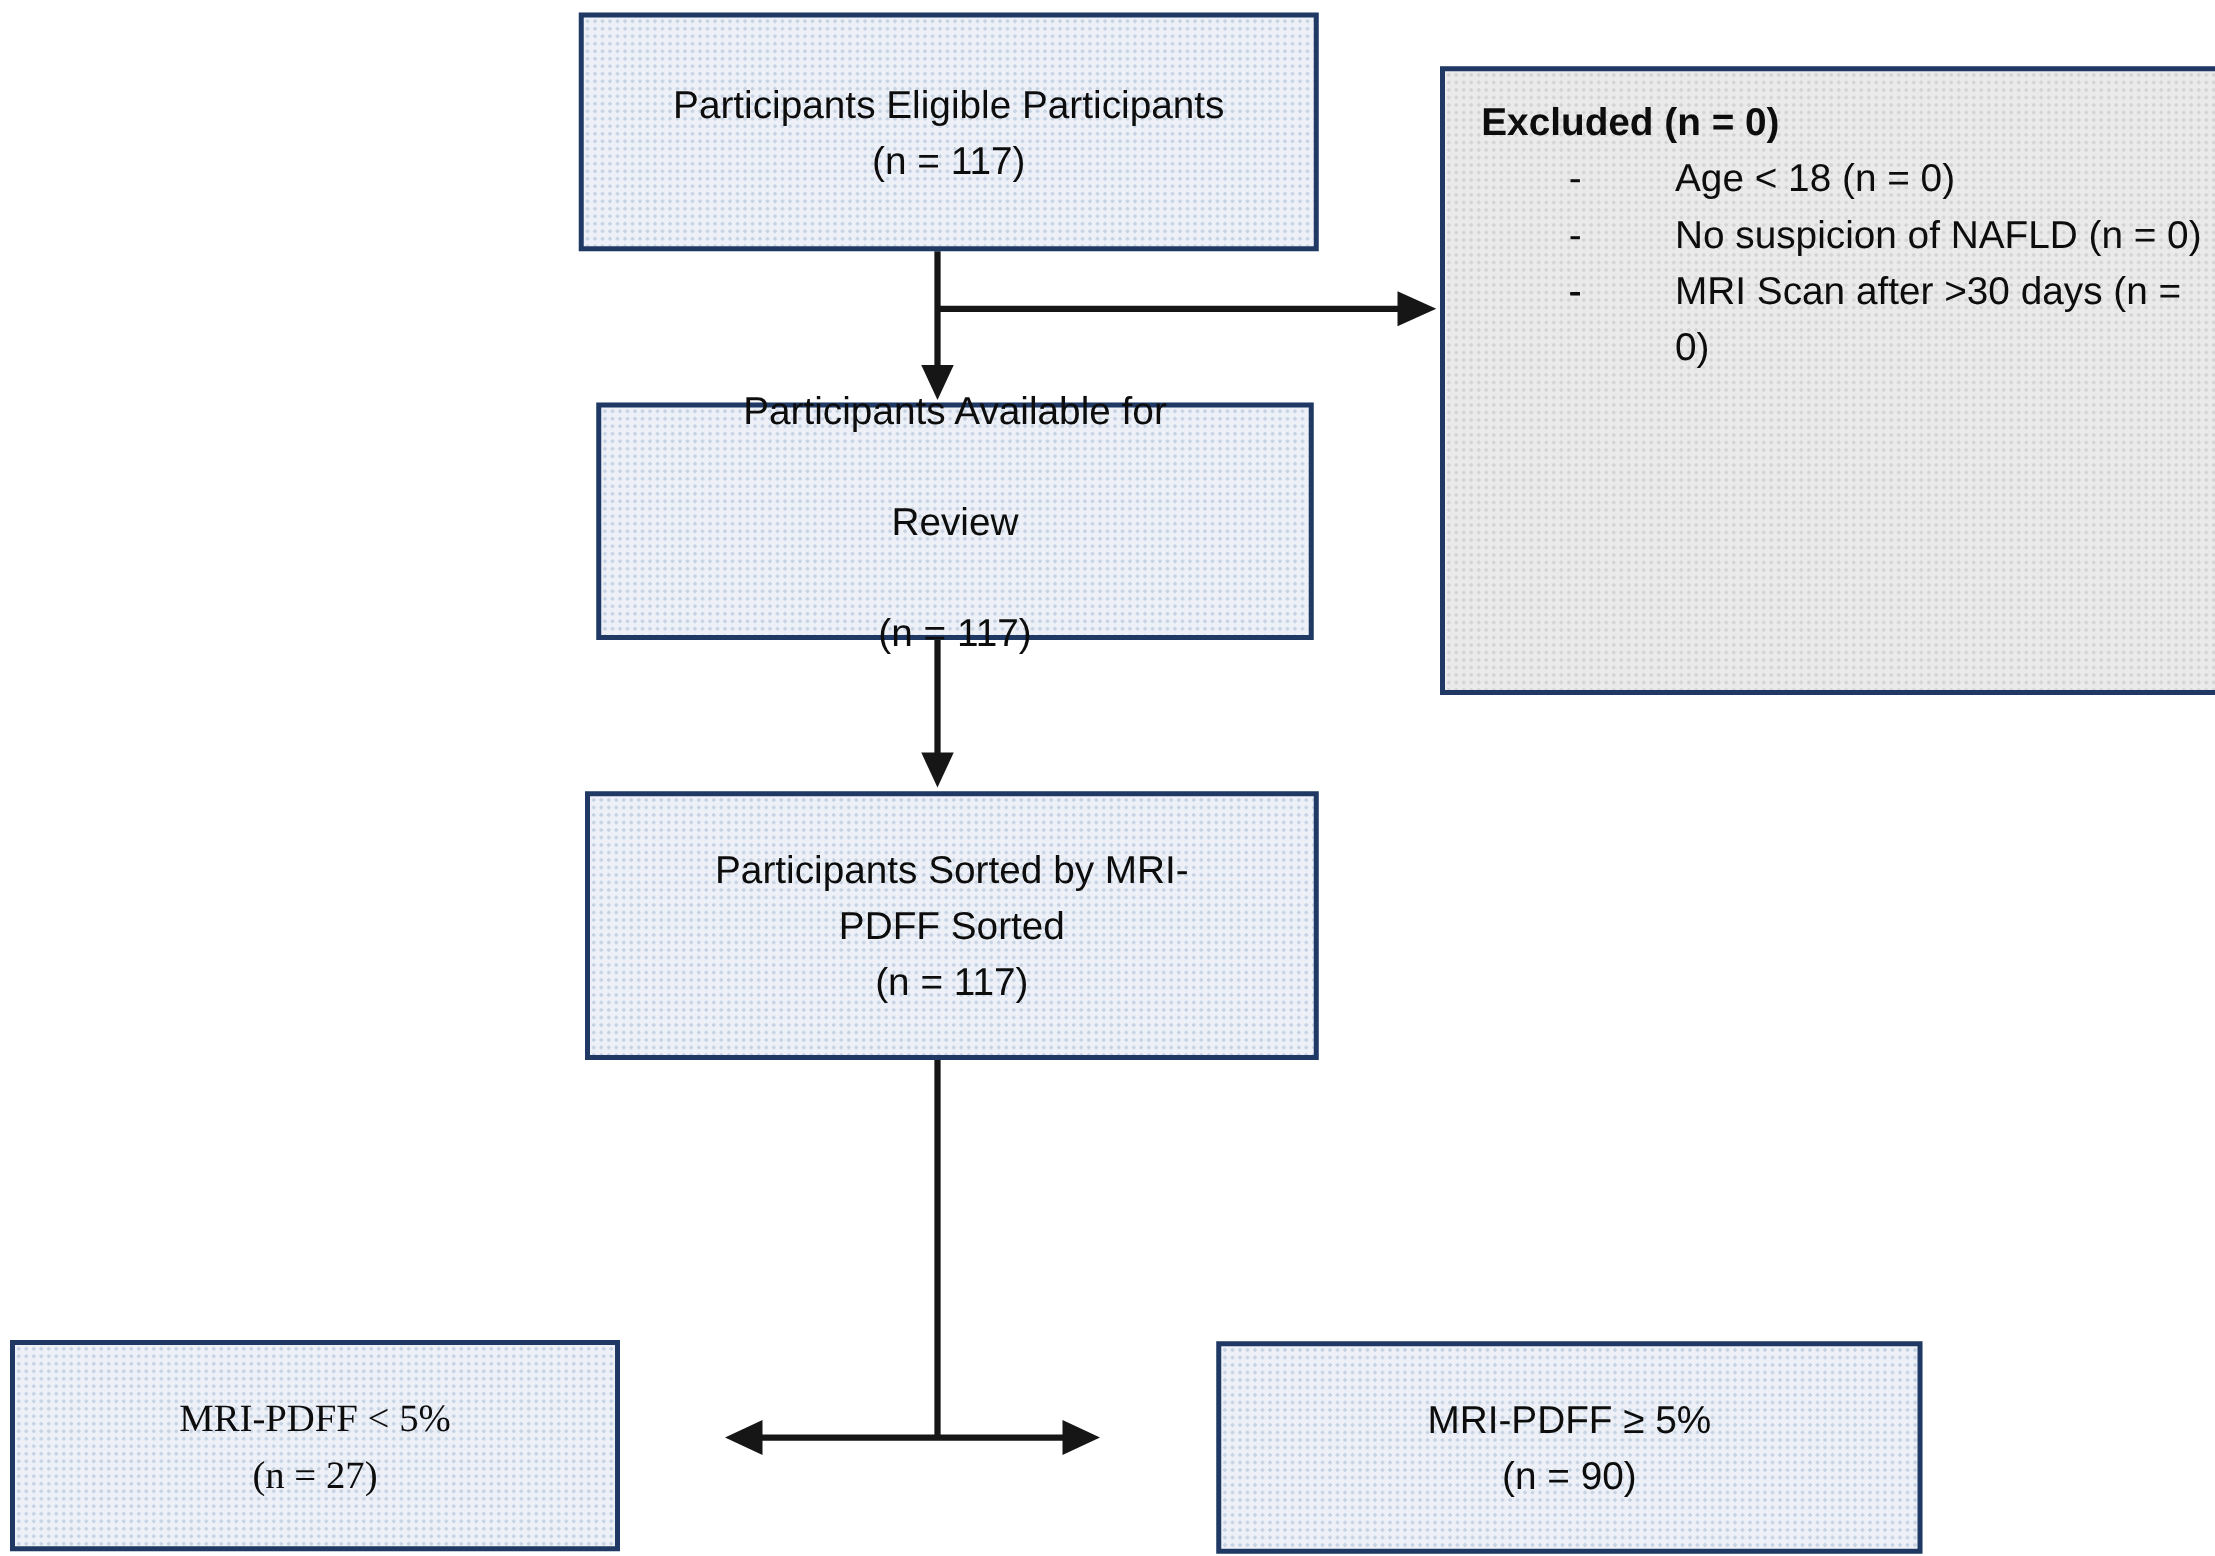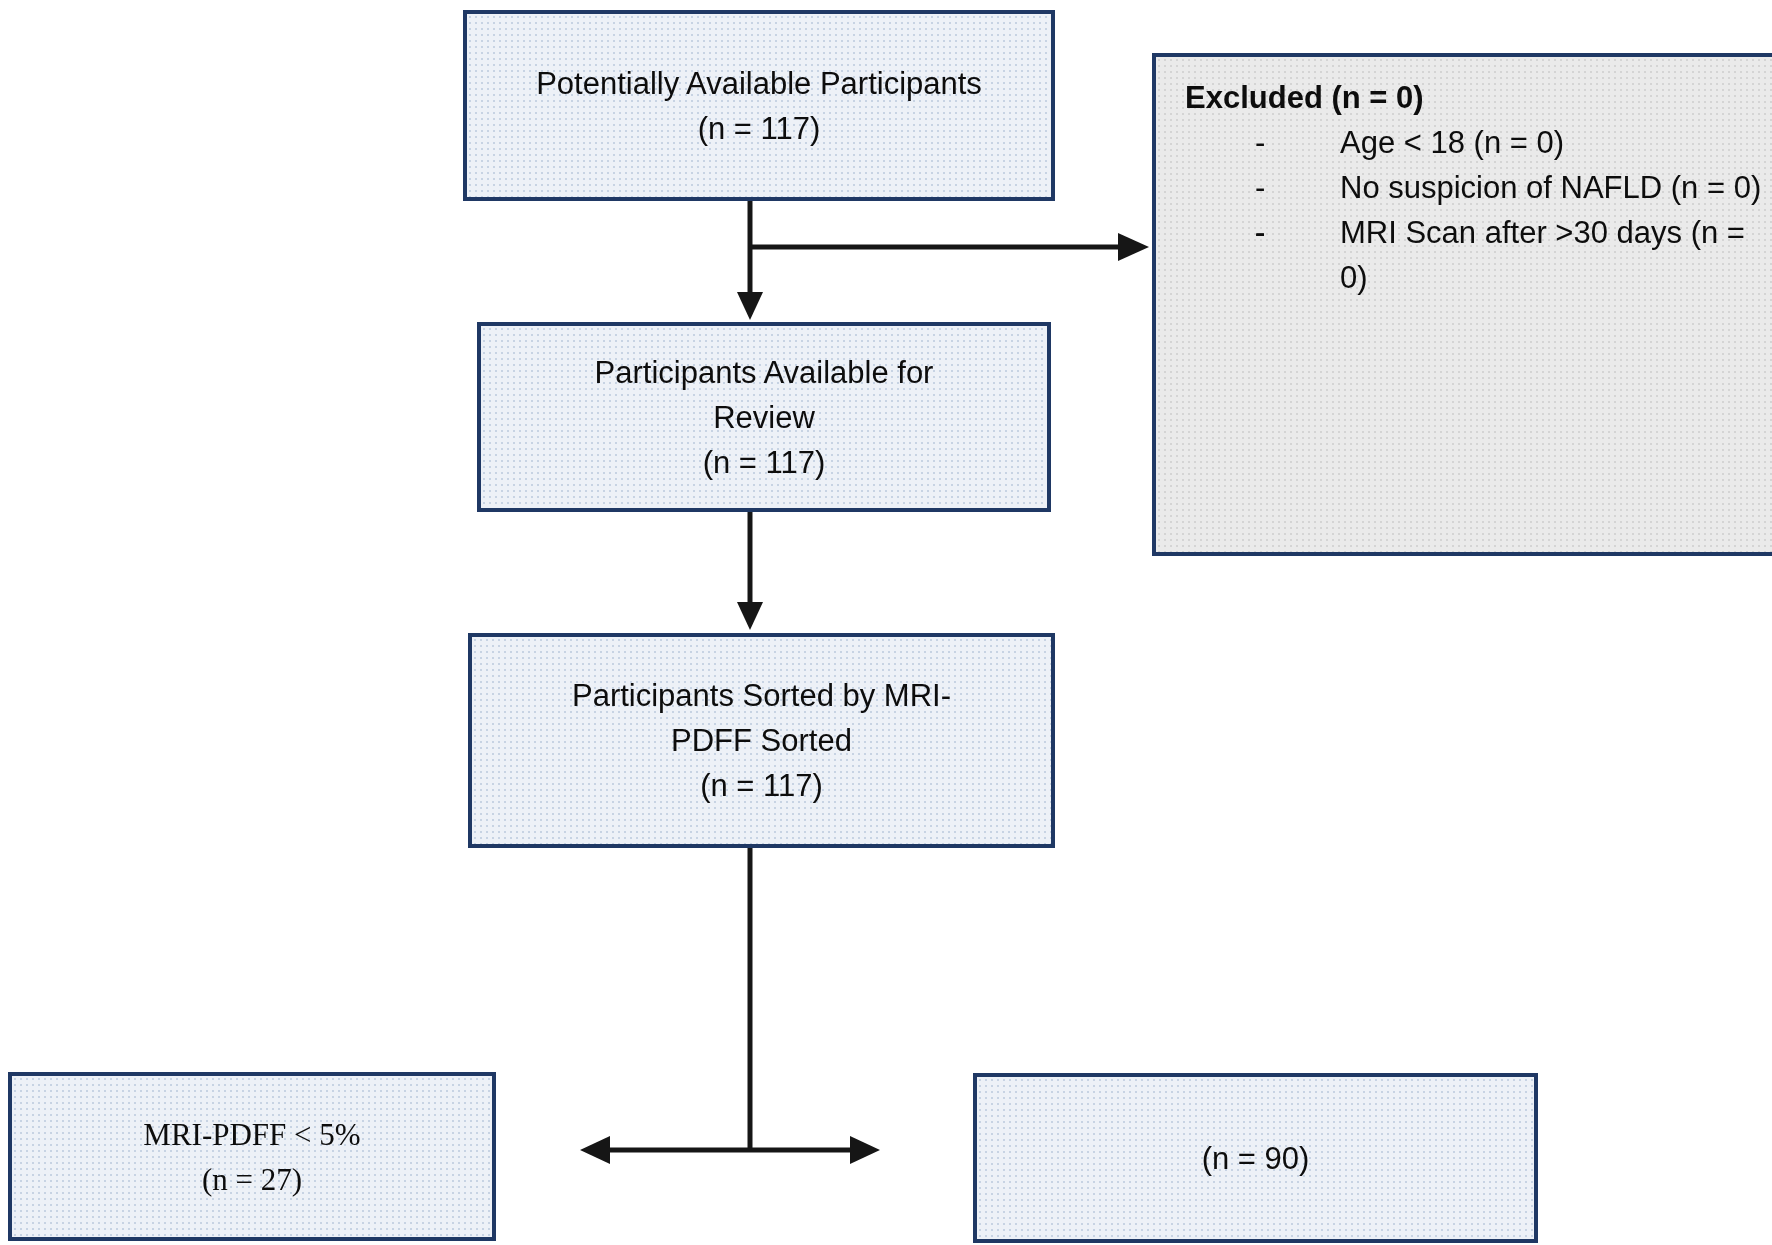--- a/index.html
+++ b/index.html
@@ -64,49 +64,50 @@
     <line x1="750" y1="504" x2="750" y2="606"></line>
     <polygon points="737,602 763,602 750,630"></polygon>
 
     <line x1="750" y1="840" x2="750" y2="1150"></line>
     <line x1="606" y1="1150" x2="854" y2="1150"></line>
     <polygon points="610,1136 610,1164 580,1150"></polygon>
     <polygon points="850,1136 850,1164 880,1150"></polygon>
   </svg>
 
   <div class="node" style="left:463px; top:10px; width:584px; height:183px;">
-    <div>Potentially Available Participants</div>
+    <div>Participants Eligible Participants</div>
     <div>(n = 117)</div>
   </div>
 
   <div class="excluded" style="left:1152px; top:53px; width:593px; height:477px;">
     <div class="title">Excluded (n = 0)</div>
     <ul>
       <li><span class="dash">-</span><span>Age &lt; 18 (n = 0)</span></li>
       <li><span class="dash">-</span><span>No suspicion of NAFLD (n = 0)</span></li>
       <li><span class="dash">-</span></li>
       <li><span class="dash">-</span></li>
       <li><span class="dash">-</span><span>MRI Scan after &gt;30 days (n = 0)</span></li>
     </ul>
   </div>
 
-  <div class="node" style="left:477px; top:322px; width:566px; height:182px;">
+  <div class="node" style="left:477px; top:322px; width:566px; height:182px;gap:44px;">
     <div>Participants Available for</div>
     <div>Review</div>
     <div>(n = 117)</div>
   </div>
 
   <div class="node" style="left:468px; top:633px; width:579px; height:207px;">
     <div>Participants Sorted by MRI-</div>
     <div>PDFF Sorted</div>
     <div>(n = 117)</div>
   </div>
 
   <div class="node" style="left:8px; top:1072px; width:480px; height:161px;font-family:Liberation Serif, serif;">
     <div>MRI-PDFF &lt; 5%</div>
     <div>(n = 27)</div>
   </div>
 
   <div class="node" style="left:973px; top:1073px; width:557px; height:162px;">
+    <div>MRI-PDFF ≥ 5%</div>
     <div>(n = 90)</div>
   </div>
 
 </div>
 
 </body></html>

